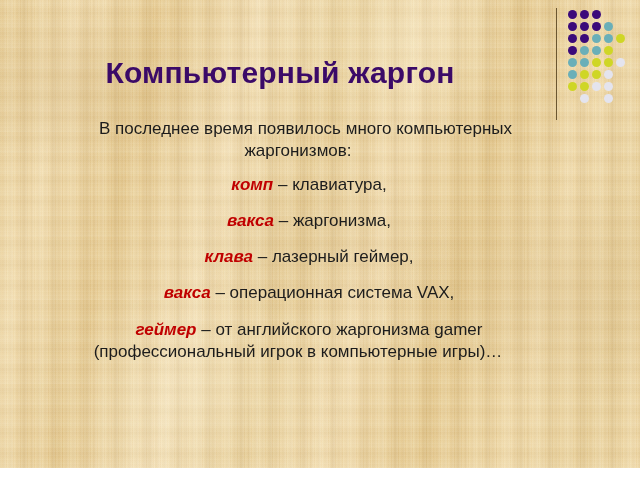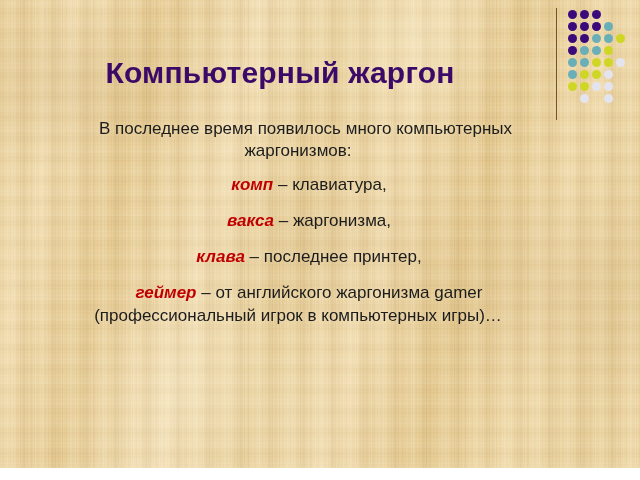--- a/index.html
+++ b/index.html
@@ -204,22 +204,25 @@
 
     <p class="para term">
       <span class="kw">комп</span><span class="dash"> – </span><span>клавиатура,</span>
     </p>
 
     <p class="para term">
       <span class="kw">вакса</span><span class="dash"> – </span><span>жаргонизма,</span>
     </p>
 
     <p class="para term">
-      <span class="kw">клава</span><span class="dash"> – </span><span>последнее принтер,</span>
-    </p>
-
+      <span class="kw">клава</span><span class="dash"> – </span><span>лазерный геймер,</span>
+    </p>
+
+    <p class="para term">
+      <span class="kw">вакса</span><span class="dash"> – </span><span>операционная система VAX,</span>
+    </p>
 
     <p class="para last">
-      <span class="kw">геймер</span><span class="dash"> – </span><span>от английского жаргонизма gamer (профессиональный игрок в компьютерных игры)…</span>
+      <span class="kw">геймер</span><span class="dash"> – </span><span>от английского жаргонизма gamer (профессиональный игрок в компьютерные игры)…</span>
     </p>
 
   </div>
 </div>
 
 </body></html>

